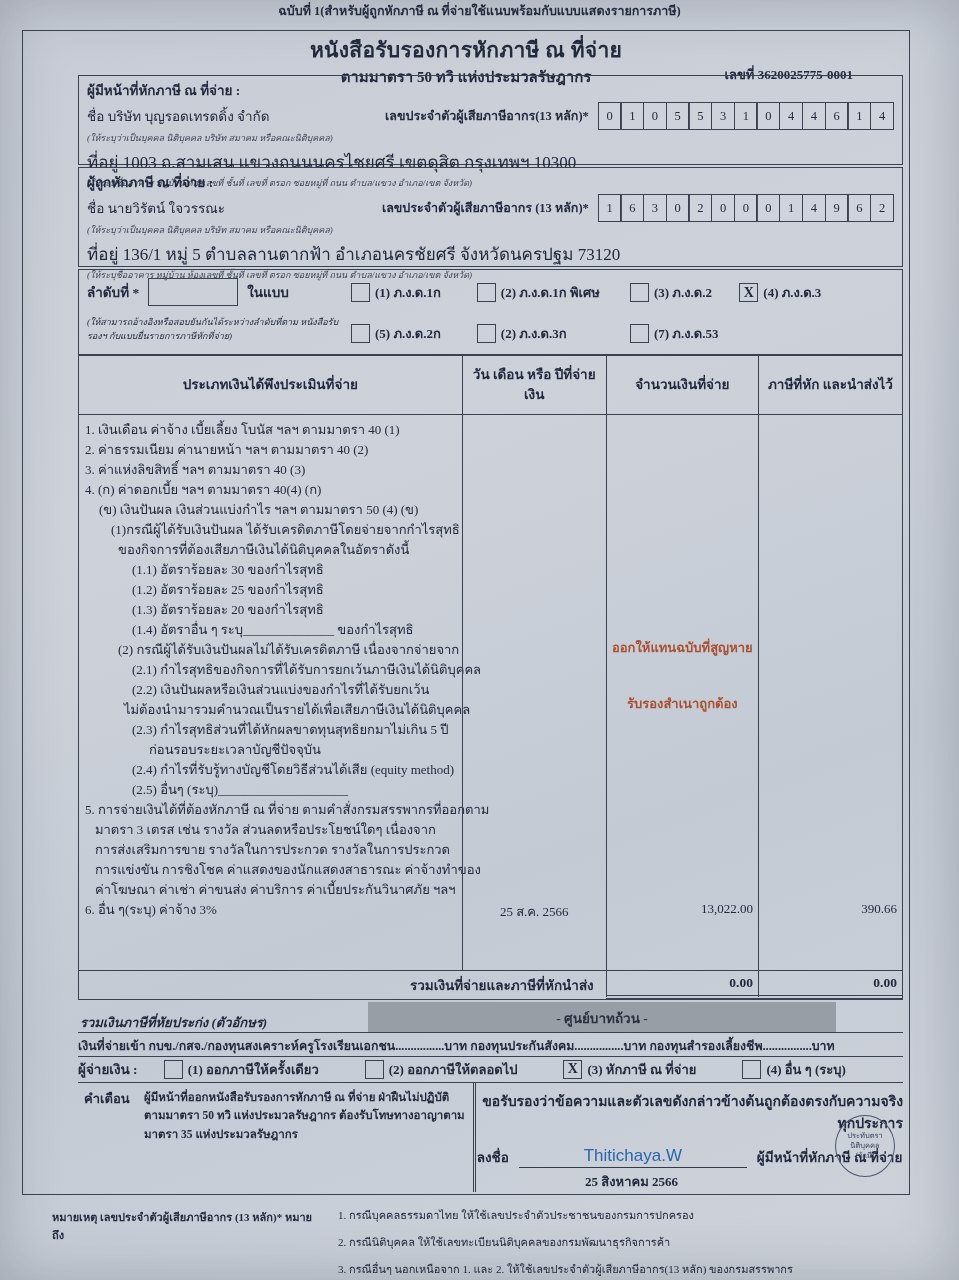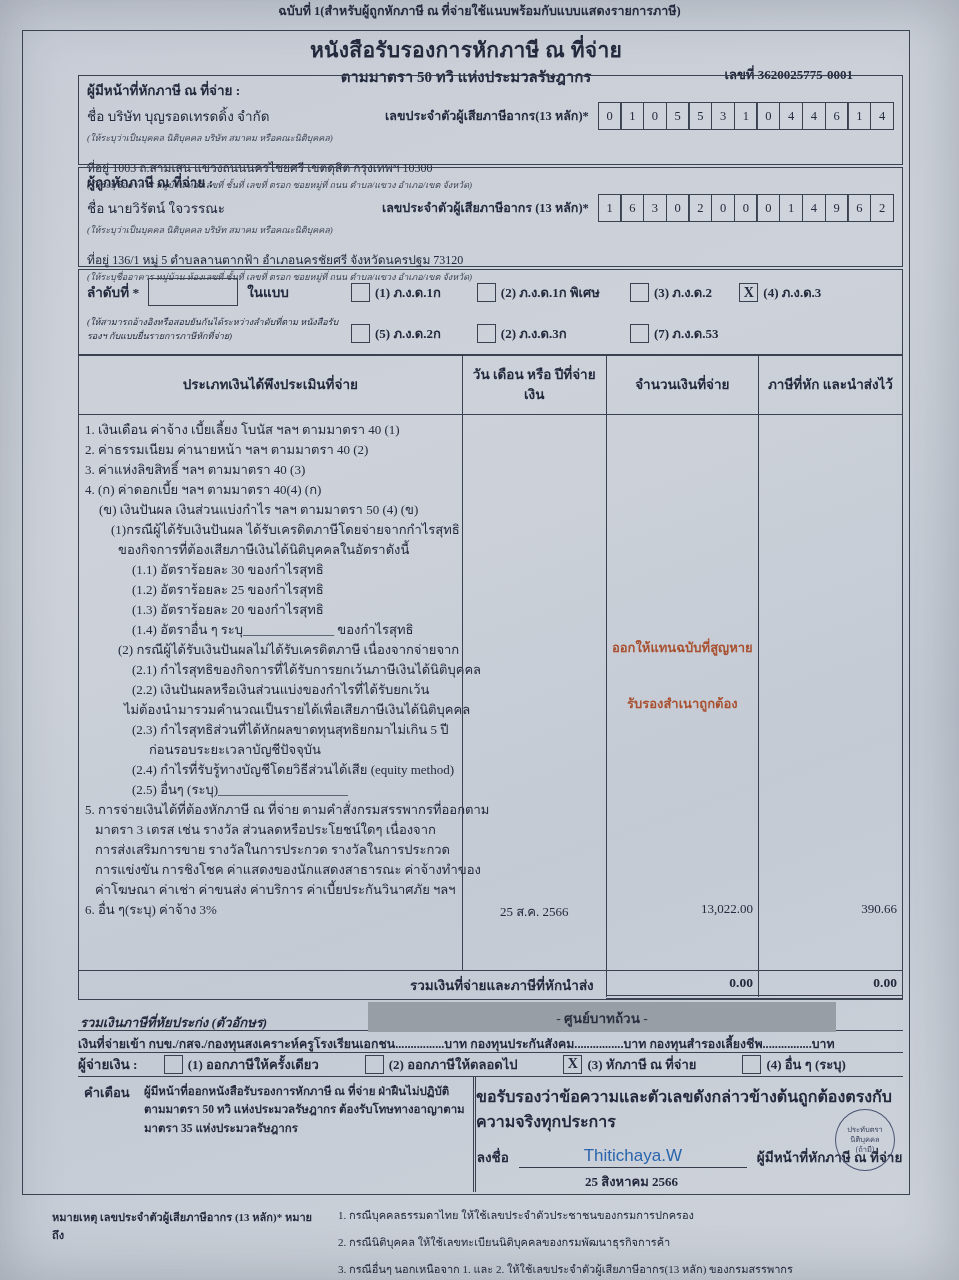--- a/index.html
+++ b/index.html
@@ -22,21 +22,21 @@
   .pbox{position:absolute;left:55px;right:6px;border:1.4px solid #3a4150;padding:3px 8px;box-sizing:border-box;}
   .pbox1{top:44px;height:90px;}
   .pbox2{top:136px;height:100px;}
   .sec-label{font-weight:700;font-size:13.5px;}
   .name-row{display:flex;align-items:center;margin-top:1px;}
   .name{font-size:13.5px;flex:1;}
   .tin-label{font-size:12.5px;font-weight:700;margin-right:10px;white-space:nowrap;}
   .digits{display:flex;}
   .digit{width:22px;height:26px;border:1.3px solid #3a4150;margin-left:-1.3px;display:flex;align-items:center;justify-content:center;font-size:12.5px;background:rgba(255,255,255,.06);}
   .fine{font-size:9px;font-style:italic;color:#3c4354;margin-top:1px;}
-  .addr{font-size:12px;margin-top:13px;}
+  .addr{font-size:17px;margin-top:3px;}
   .seq{position:absolute;left:55px;right:6px;top:238px;height:86px;border:1.4px solid #3a4150;box-sizing:border-box;}
   .seq-left{position:absolute;left:8px;top:8px;display:flex;gap:9px;align-items:center;font-weight:700;font-size:13.5px;}
   .blank-box{width:88px;height:26px;border:1.4px solid #3a4150;}
   .seq-note{position:absolute;left:8px;top:46px;width:252px;font-size:9px;font-style:italic;line-height:1.5;}
   .seq-forms{position:absolute;left:272px;right:4px;top:6px;bottom:4px;display:grid;grid-template-columns:23% 28% 20% 29%;row-gap:8px;align-items:center;}
   .cb-item{display:flex;gap:5px;align-items:center;font-weight:700;font-size:13px;white-space:nowrap;}
   .cb{width:17px;height:17px;border:1.4px solid #3a4150;position:relative;flex:none;}
   .cb.checked::after{content:"X";position:absolute;inset:0;display:flex;align-items:center;justify-content:center;font-size:14px;font-weight:700;}
   .table{position:absolute;left:55px;right:6px;top:324px;height:645px;border:1.4px solid #3a4150;box-sizing:border-box;}
   .thead{display:flex;height:58px;border-bottom:1.4px solid #3a4150;}
@@ -62,21 +62,21 @@
   .words-bar{position:absolute;left:290px;right:67px;top:2px;height:30px;background:#989ea6;display:flex;align-items:flex-end;justify-content:center;font-weight:700;font-size:13.5px;padding-bottom:3px;box-sizing:border-box;color:#2a3040;}
   .funds{height:27px;line-height:27px;border-bottom:1.4px solid #3a4150;font-weight:700;font-size:12.3px;white-space:nowrap;overflow:hidden;}
   .ptype{height:30px;border-bottom:1.4px solid #3a4150;display:flex;align-items:center;gap:20px;font-size:13px;}
   .ptype-label{font-weight:700;font-size:13.5px;margin-right:6px;}
   .ptype-opts{display:flex;gap:46px;}
   .bottom{flex:1;display:flex;}
   .warning{width:398px;border-right:3px double #3a4150;padding:5px 6px;box-sizing:border-box;display:flex;gap:8px;}
   .warn-label{font-weight:700;font-size:13px;width:52px;flex:none;}
   .warn-text{font-size:11.5px;font-weight:600;line-height:1.6;}
   .cert{flex:1;position:relative;padding-top:7px;}
-  .cert-line1{text-align:left;font-weight:700;font-size:16px;}
+  .cert-line1{text-align:right;font-weight:700;font-size:14px;}
   .sig-row{display:flex;align-items:flex-end;justify-content:center;gap:10px;margin-top:12px;}
   .sig-label{font-weight:700;font-size:13.5px;}
   .sig-line{width:228px;border-bottom:1.3px solid #333a4a;text-align:center;color:#2a66ad;font-family:"Liberation Sans","DejaVu Sans",sans-serif;font-size:17px;padding-bottom:1px;}
   .sig-role{font-weight:700;font-size:13.5px;}
   .cert-date{text-align:center;margin-top:3px;font-size:13px;font-weight:700;transform:translateX(-58px);}
   .cert-datenote{text-align:center;font-size:12.5px;font-weight:700;text-decoration:underline;transform:translateX(-58px);}
   .stamp-circle{position:absolute;right:8px;top:32px;width:58px;height:60px;border:1.4px solid #4a5473;border-radius:50%;display:flex;flex-direction:column;align-items:center;justify-content:center;font-size:7.5px;color:#39425e;line-height:1.35;text-align:center;}
   .footnotes{position:absolute;left:52px;top:1202px;right:8px;display:flex;gap:14px;}
   .fn-label{font-weight:700;font-size:11px;width:272px;flex:none;padding-top:6px;}
   .fn-items{flex:1;font-size:11px;}

